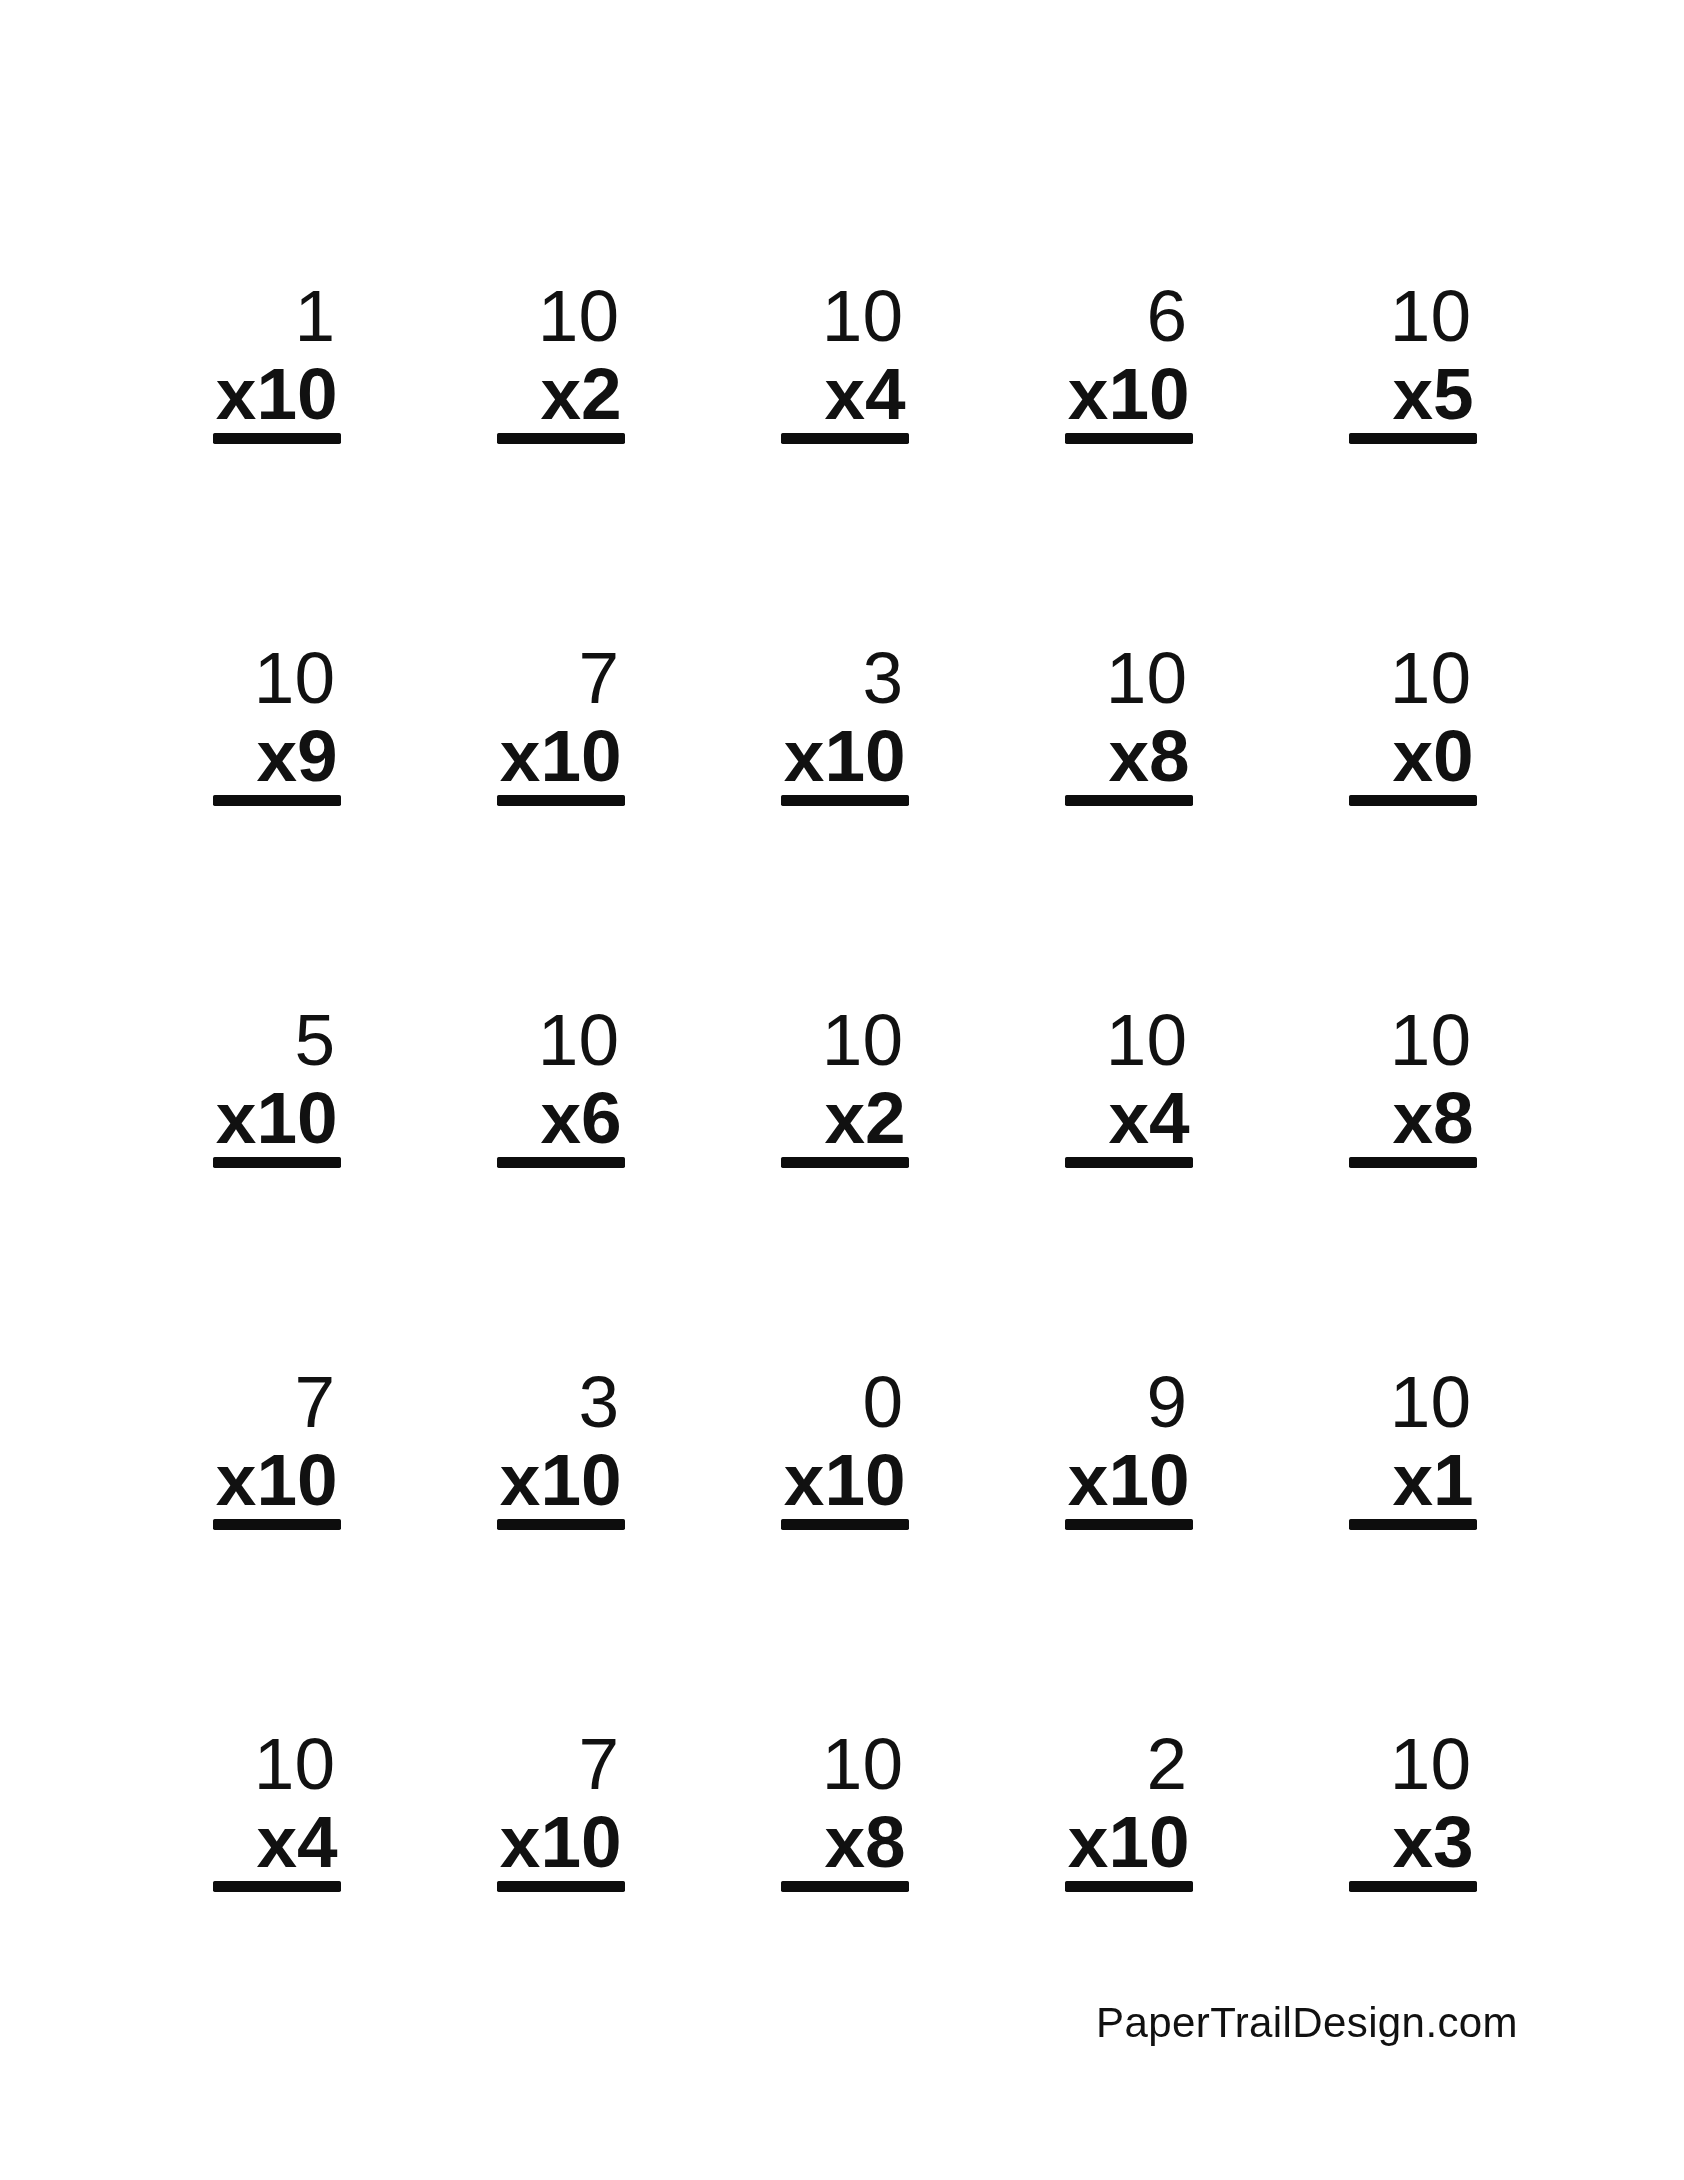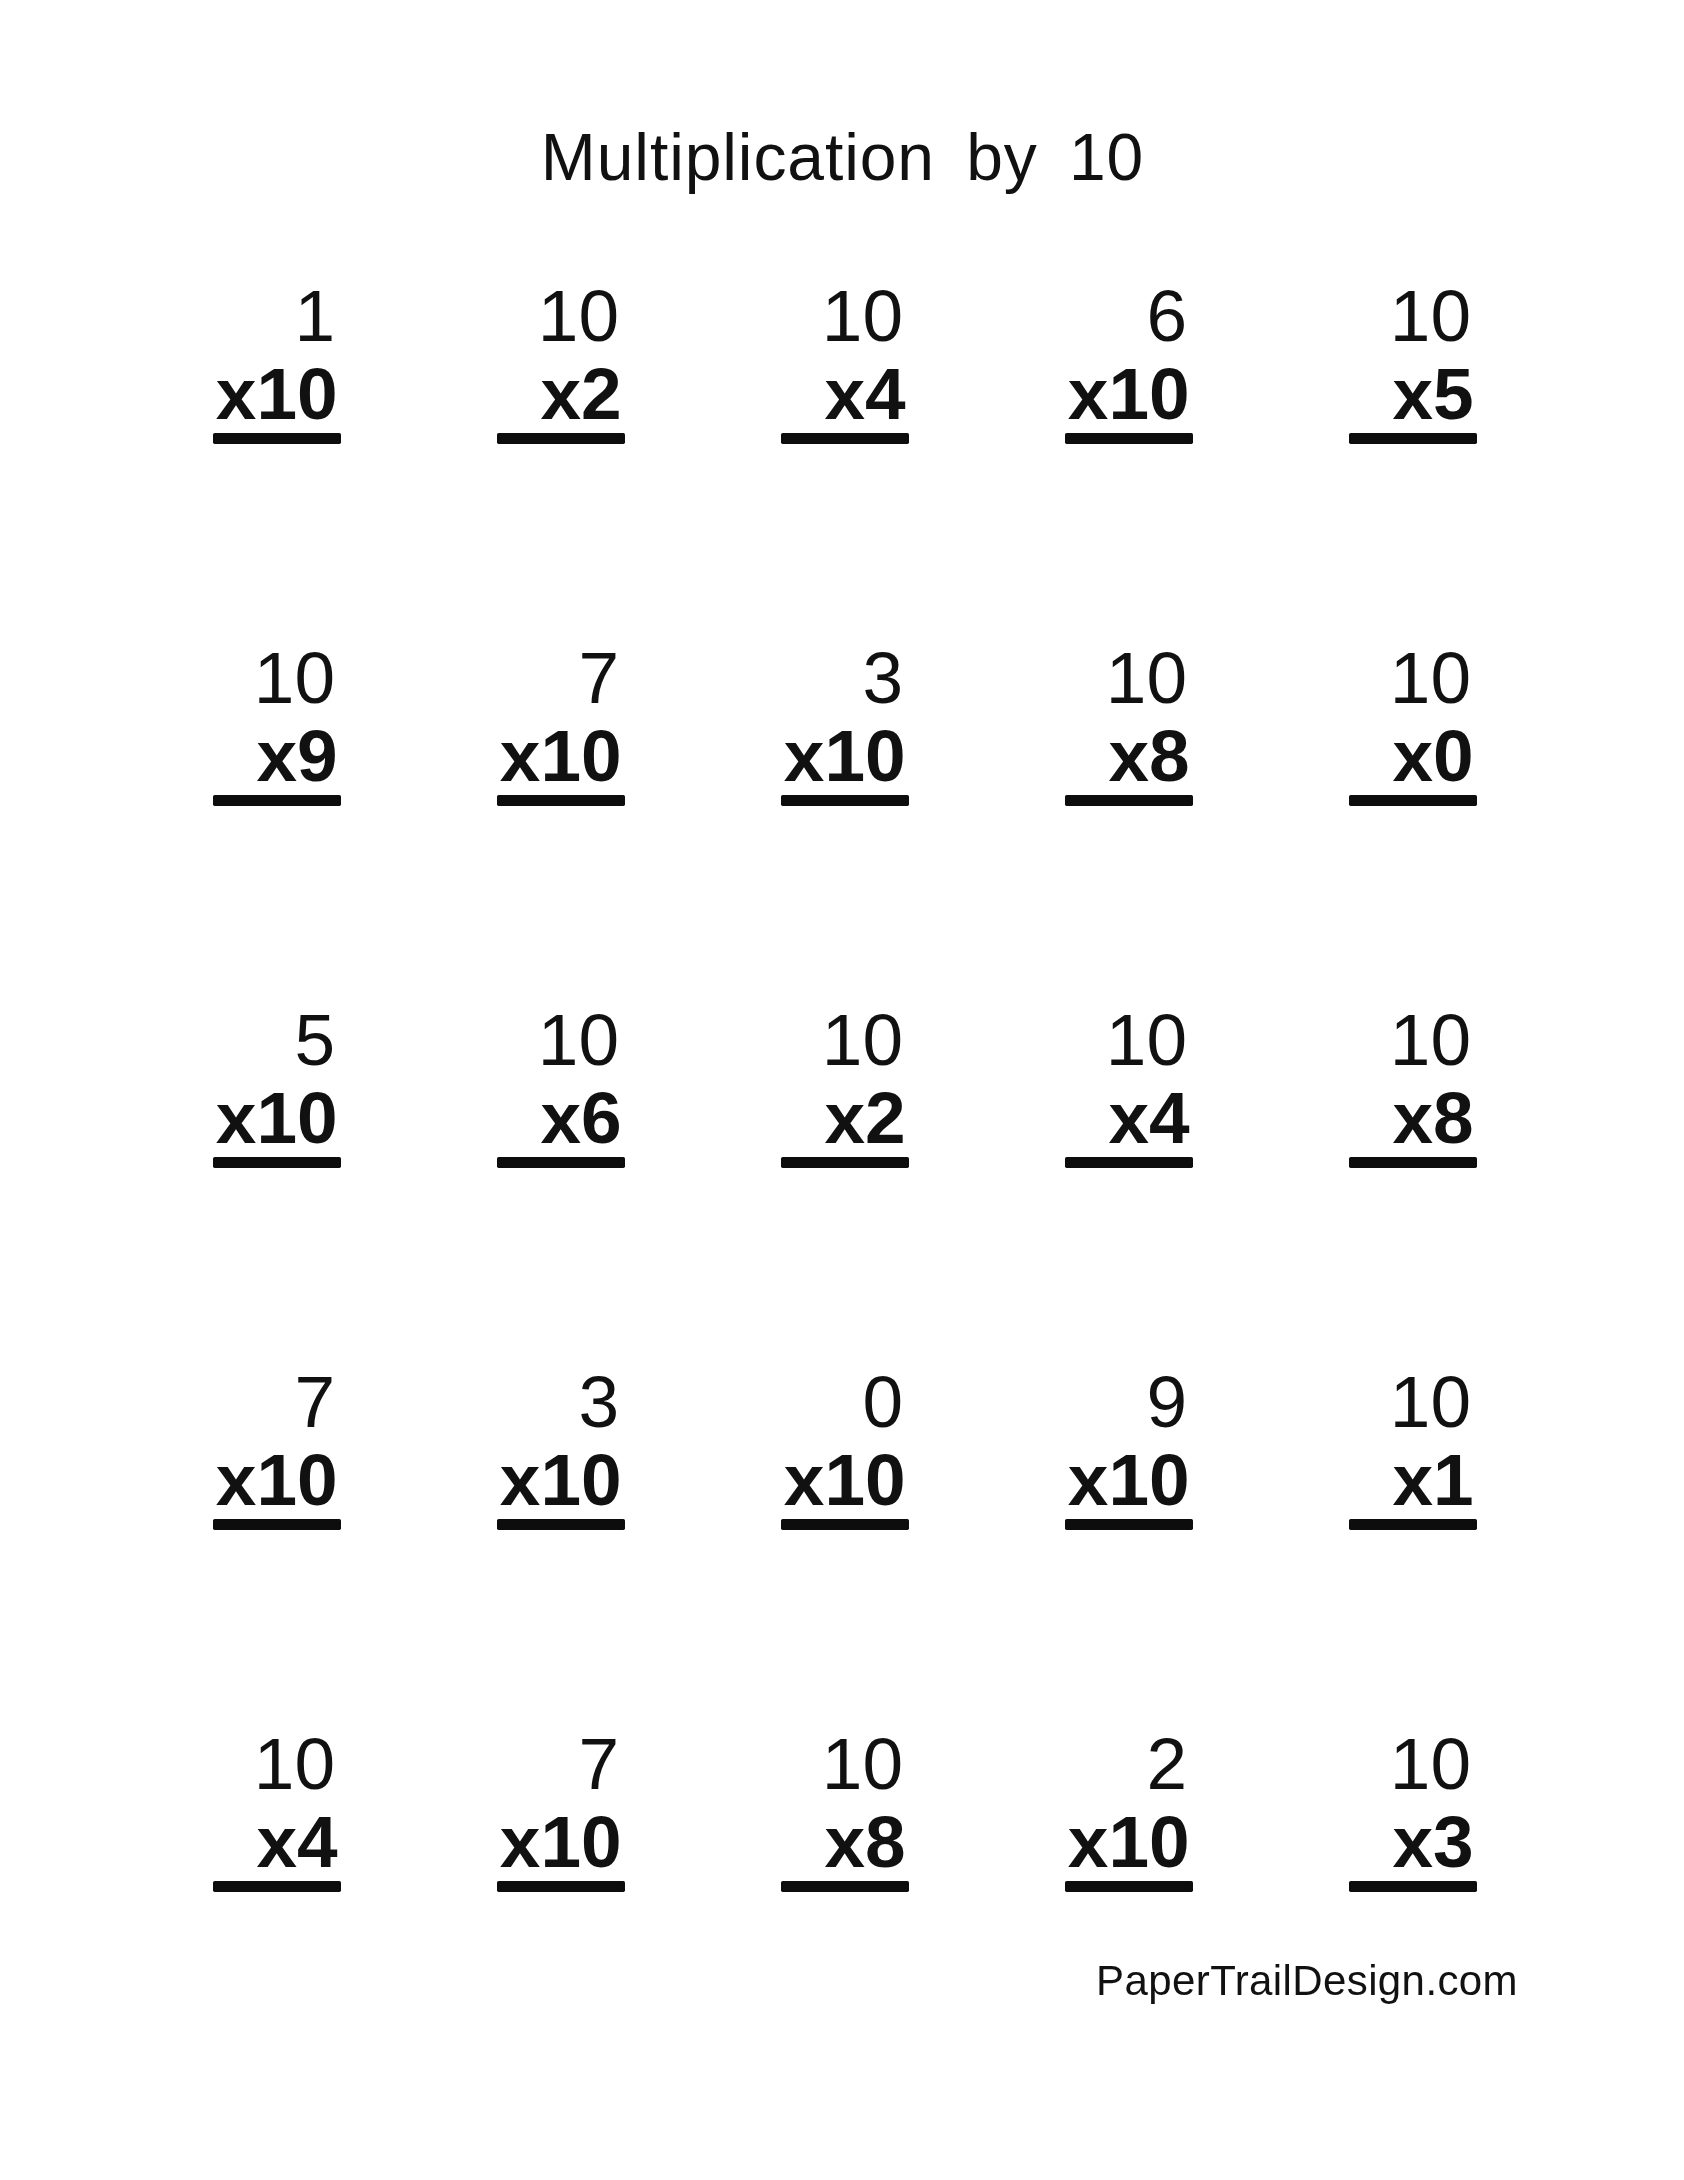--- a/index.html
+++ b/index.html
@@ -68,34 +68,33 @@
   .rule {
     width: 128px;
     height: 11px;
     margin-top: 0;
     background: var(--rule);
     border-radius: 1.7px;
   }
 
   .footer {
     position: absolute;
-    top: 1958px;
+    top: 2000px;
     right: 167px;
     font-size: 42px;
     line-height: 1.1;
     letter-spacing: 0.4px;
     color: var(--ink);
   }
 </style>
 </head>
 <body>
 
 <div class="page">
 
-  <h1 class="title">Multiplication by 10</h1>
 
   <div class="grid" id="grid">
   <div class="cell">
     <div class="problem">
       <div class="num top">1</div>
       <div class="num bottom">x10</div>
       <div class="rule"></div>
     </div>
   </div>
 

